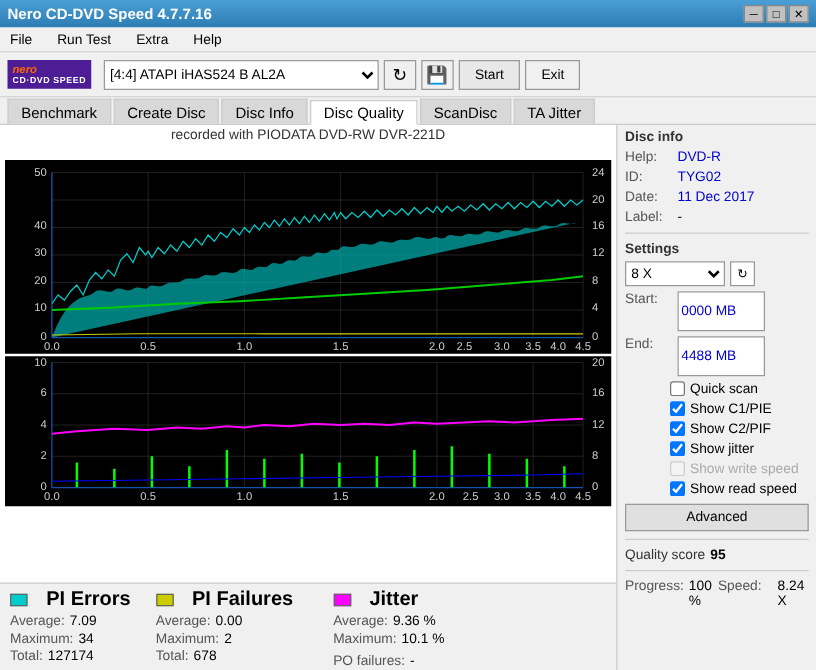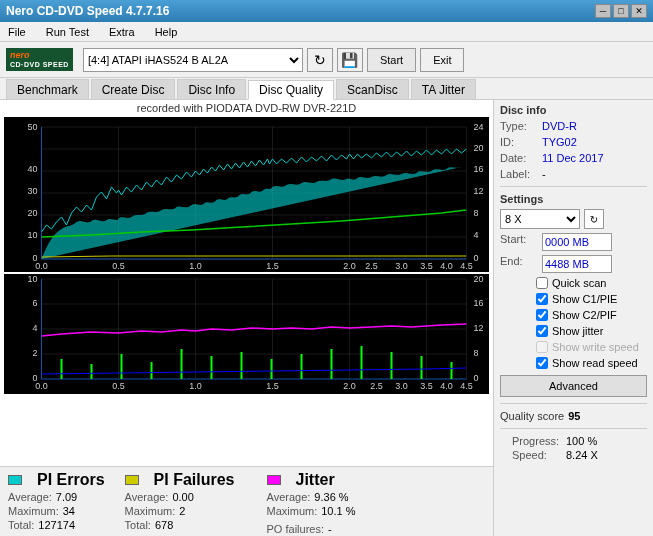--- a/index.html
+++ b/index.html
@@ -63,21 +63,21 @@
     .toolbar {
       background: #f0f0f0;
       height: 36px;
       display: flex;
       align-items: center;
       padding: 2px 6px;
       border-bottom: 1px solid #ccc;
       gap: 4px;
     }
     .nero-logo {
-      background: #14532d;
+      background: #4c1d95;
       color: white;
       font-size: 10px;
       font-weight: bold;
       padding: 2px 4px;
       margin-right: 6px;
       line-height: 1.2;
     }
     .drive-select {
       width: 220px;
       height: 24px;
@@ -147,21 +147,21 @@
     .chart-area {
       flex: 1;
       background: white;
       padding: 2px 4px;
       overflow: hidden;
     }
     .chart-title {
       text-align: center;
       font-size: 11px;
       color: #333;
-      margin-bottom: 3px;
+      margin-bottom: 14px;
     }
 
     
     .stats-footer {
       background: #f0f0f0;
       height: 70px;
       border-top: 1px solid #ccc;
       display: flex;
       padding: 4px 8px;
       gap: 16px;
@@ -246,21 +246,21 @@
       background: white;
       display: flex;
       align-items: center;
       justify-content: center;
       font-size: 10px;
       cursor: pointer;
     }
 
     .mb-input {
       width: 70px;
-      height: 18px;
+      height: 32px;
       font-size: 11px;
       border: 1px solid #999;
       background: white;
       padding: 0 2px;
       color: #0000cc;
     }
 
     .checkbox-row {
       display: flex;
       align-items: flex-start;
@@ -287,23 +287,22 @@
     .quality-score-row {
       display: flex;
       gap: 4px;
       font-size: 11px;
     }
     .quality-score-label { color: #333; }
     .quality-score-value { font-weight: bold; color: #000; }
 
     .progress-rows {
       display: flex;
-      flex-direction: column;
+      flex-direction: row;
       gap: 2px;
-      margin-left: 12px;
     }
     .progress-row {
       display: flex;
       gap: 4px;
       font-size: 11px;
     }
     .progress-key { color: #555; width: 50px; }
     .progress-val { color: #000; }
 
     
@@ -575,21 +574,21 @@
           <span class="stat-value">-</span>
         </div>
       </div>
     </div>
   </div>
 
   <div class="right-panel">
 
     <div class="panel-section-title">Disc info</div>
     <div class="info-row">
-      <span class="info-label">Type:</span>
+      <span class="info-label">Help:</span>
       <span class="info-value">DVD-R</span>
     </div>
     <div class="info-row">
       <span class="info-label">ID:</span>
       <span class="info-value">TYG02</span>
     </div>
     <div class="info-row">
       <span class="info-label">Date:</span>
       <span class="info-value">11 Dec 2017</span>
     </div>

